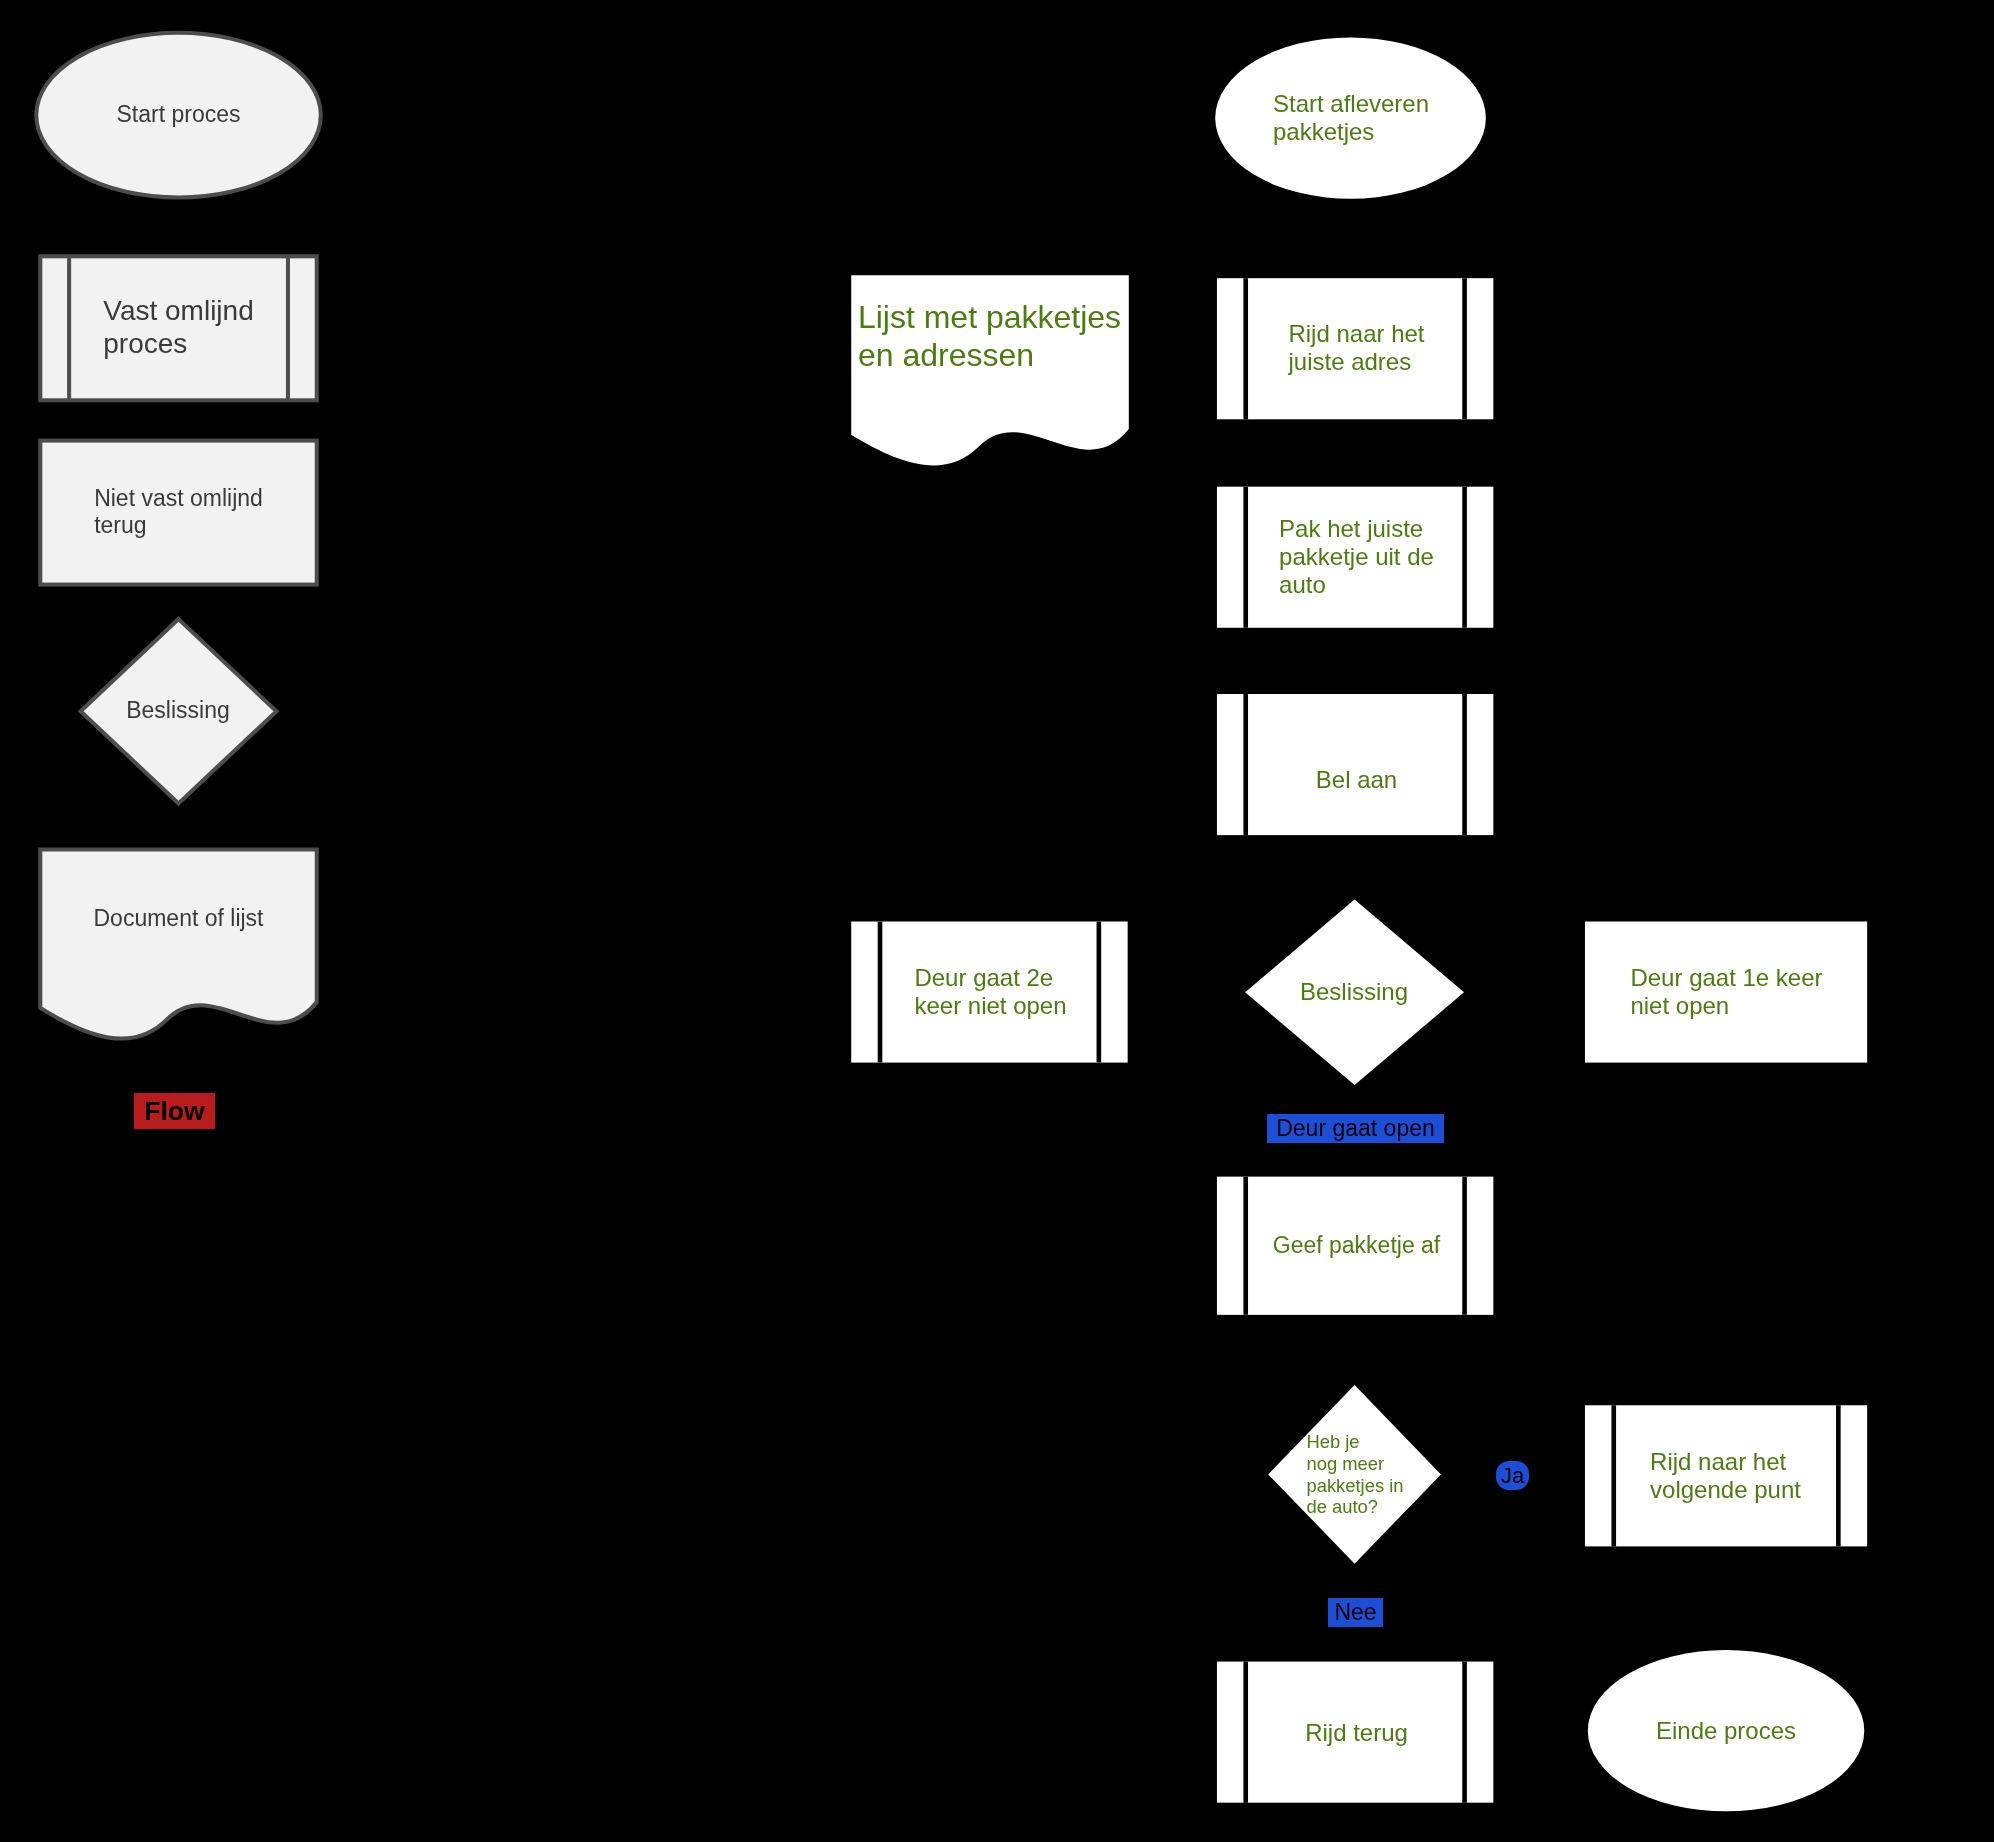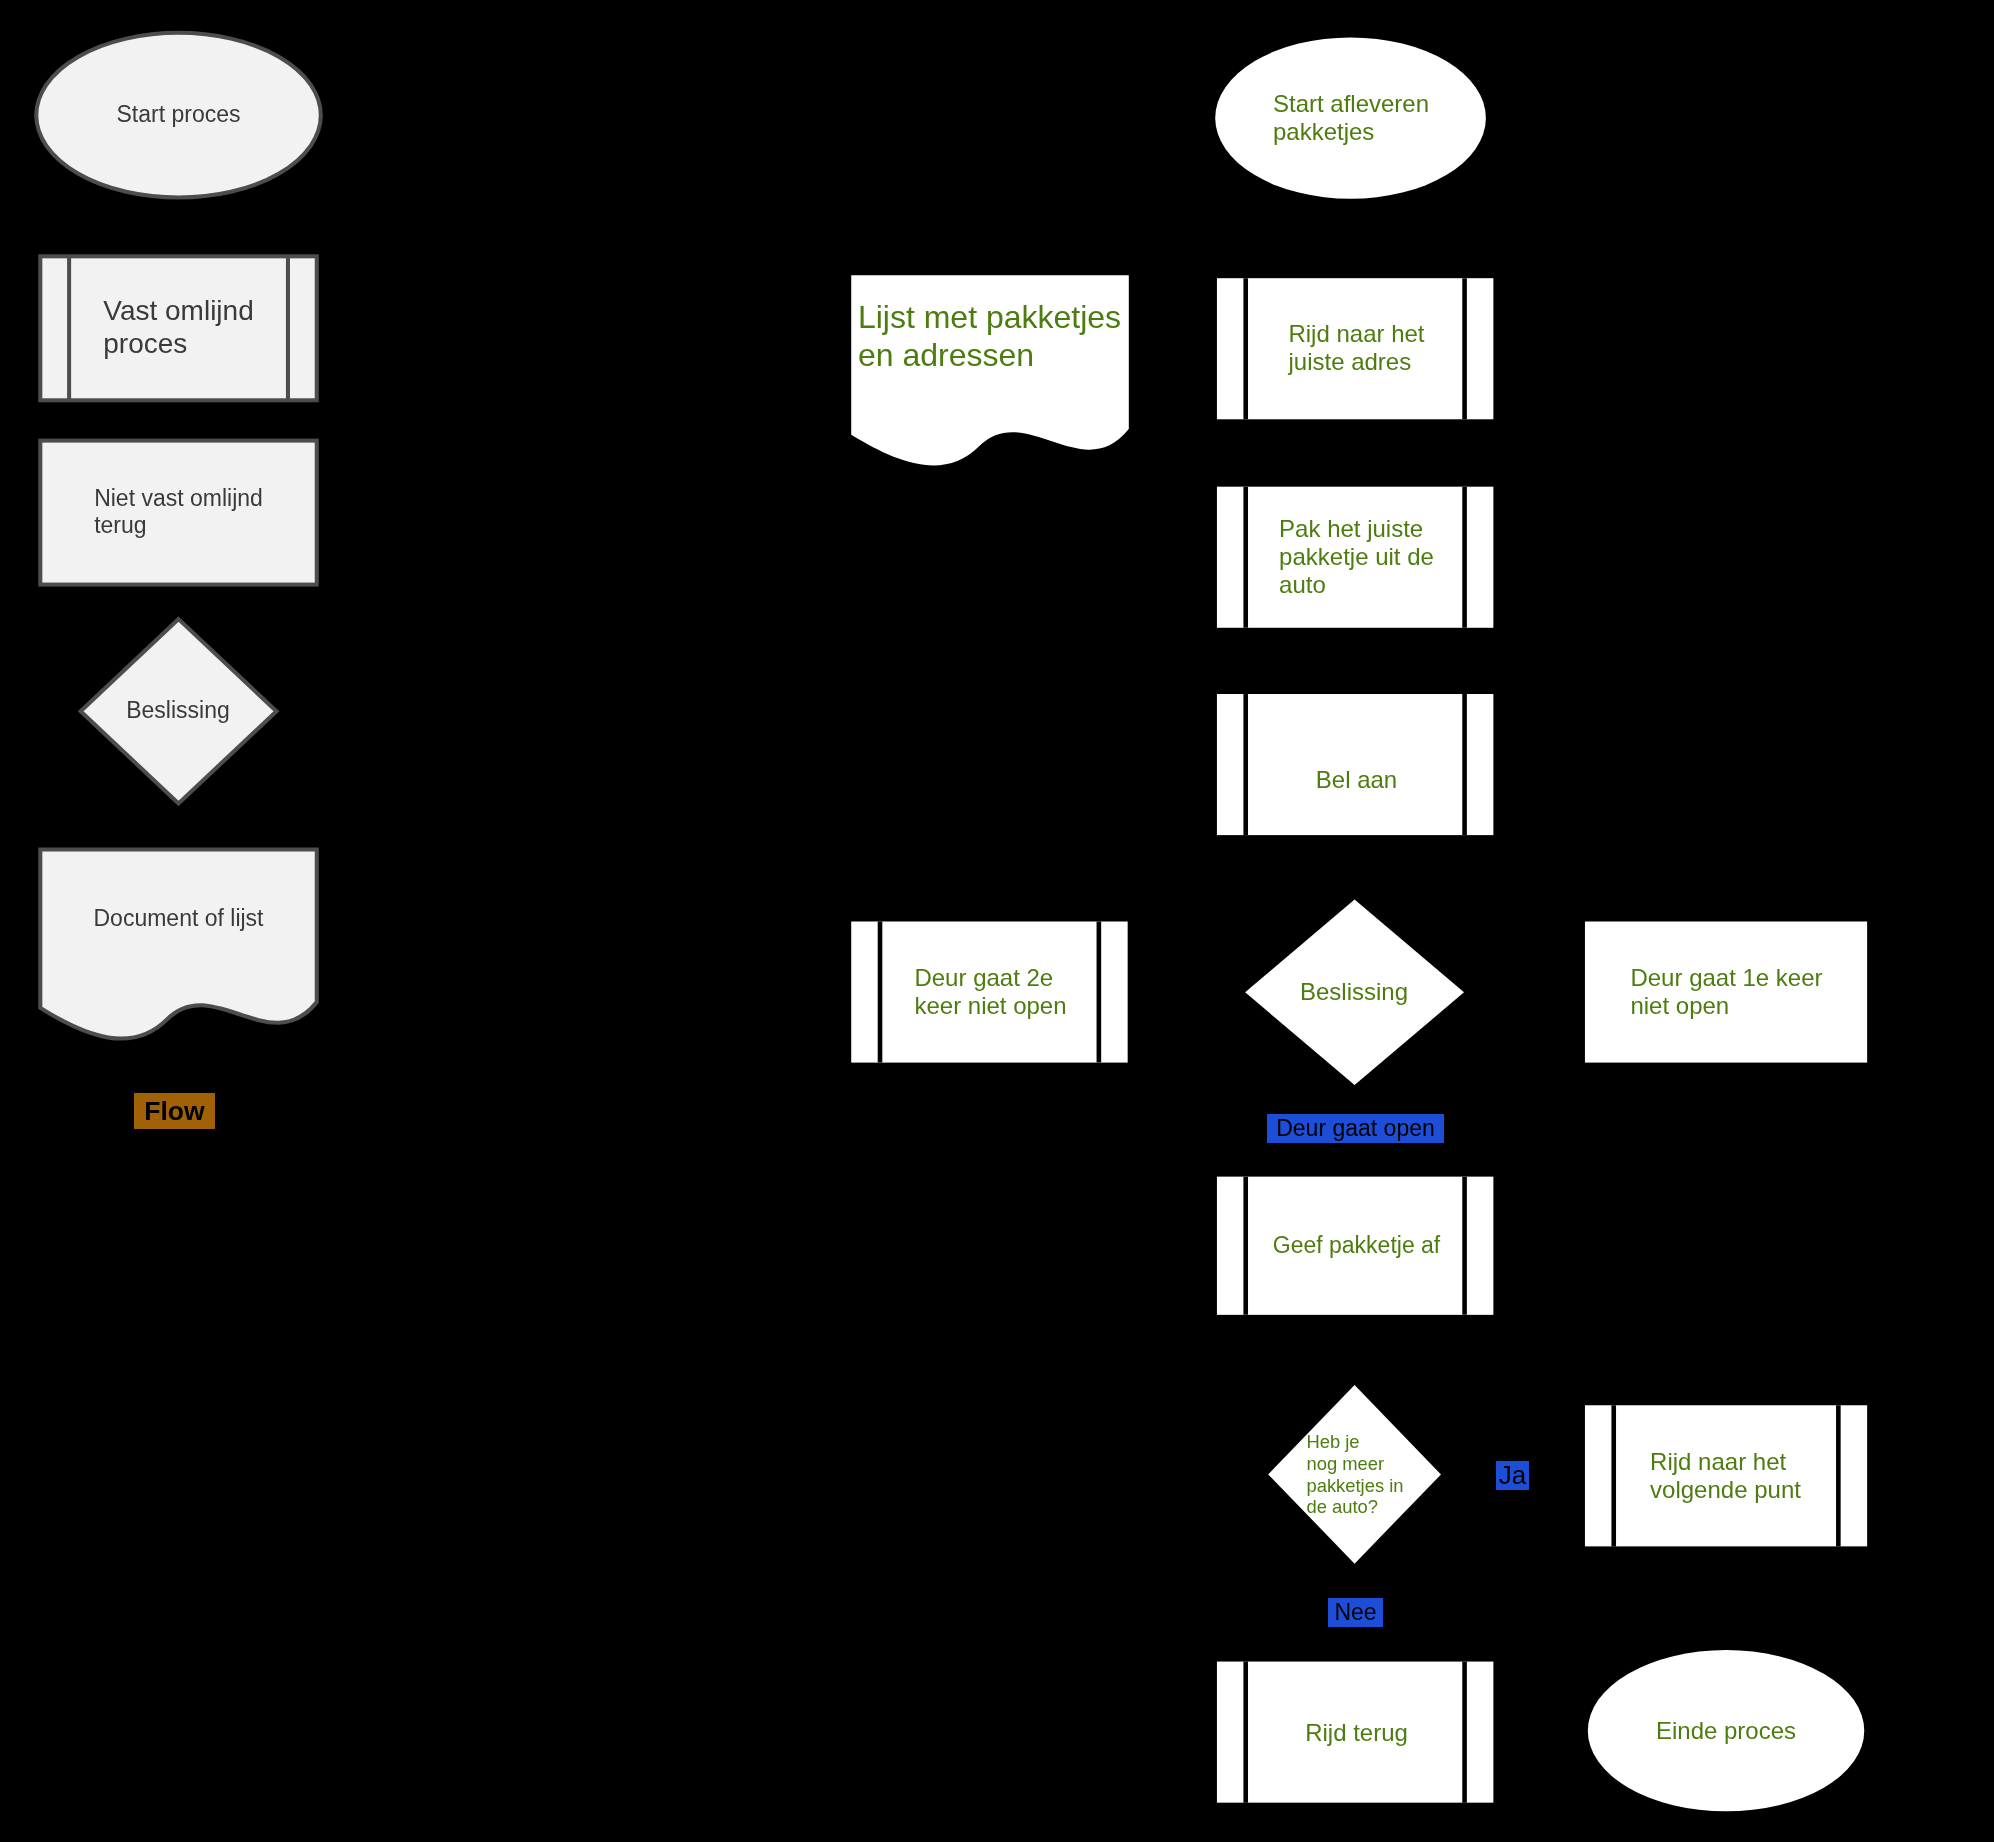--- a/index.html
+++ b/index.html
@@ -37,21 +37,21 @@
     background: #1d4ed8;
     color: #000000;
     display: flex;
     align-items: center;
     justify-content: center;
     line-height: 1.05;
     white-space: nowrap;
   }
   .flow-caption {
     position: absolute;
-    background: #a16207;
+    background: #b91c1c;
     color: #000000;
     font-weight: bold;
     display: flex;
     align-items: center;
     justify-content: center;
     white-space: nowrap;
   }
 </style>
 </head>
 <body>
@@ -174,16 +174,16 @@
 
 <div class="node-text flow-text" style="left:1619px; top:1433px; width:213px; height:86px; font-size:24px;">Rijd naar het
 volgende punt</div>
 
 <div class="node-text flow-text" style="left:1253px; top:1704px; width:207px; height:58px; font-size:24px;">Rijd terug</div>
 
 <div class="node-text flow-text" style="left:1605px; top:1702px; width:242px; height:58px; font-size:24px;">Einde proces</div>
 
 <div class="edge-label" style="left:1267px; top:1114px; width:177px; height:29px; font-size:23px;">Deur gaat open</div>
 
-<div class="edge-label" style="left:1496px; top:1461px; width:33px; height:29px; font-size:26px;">Ja</div>
+<div class="edge-label" style="left:1496px; top:1461px; width:33px; height:29px; font-size:22px;border-radius:13px;">Ja</div>
 
 <div class="edge-label" style="left:1328px; top:1598px; width:55px; height:29px; font-size:23px;">Nee</div>
 
 
 </body></html>

